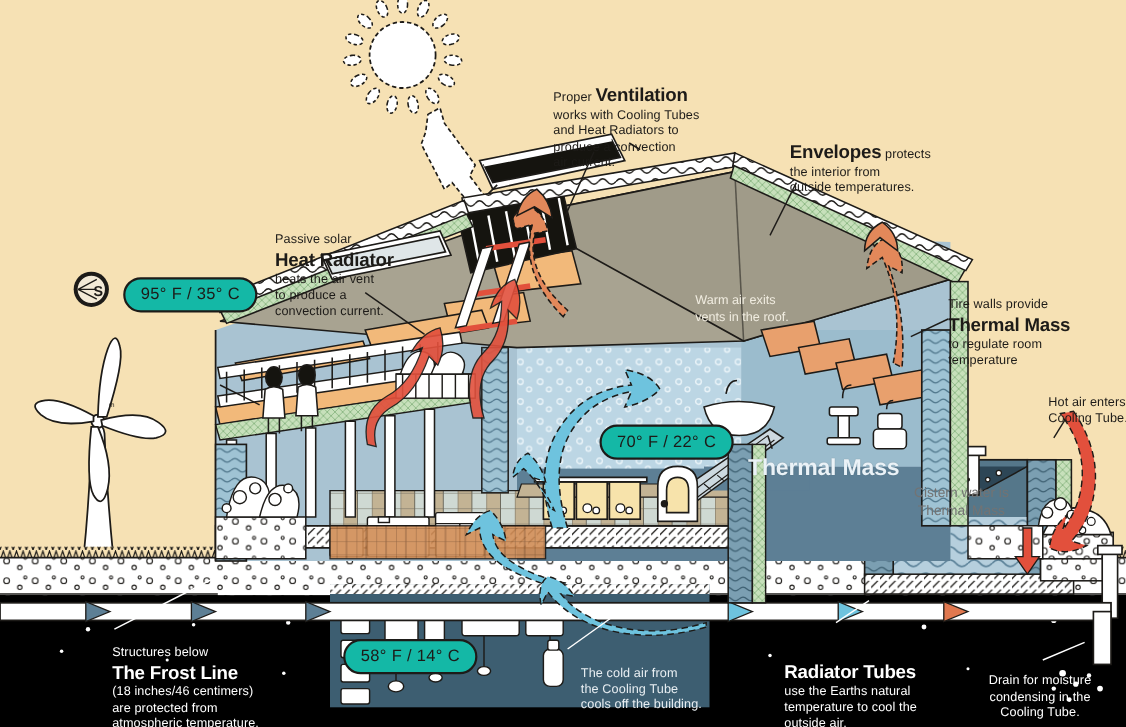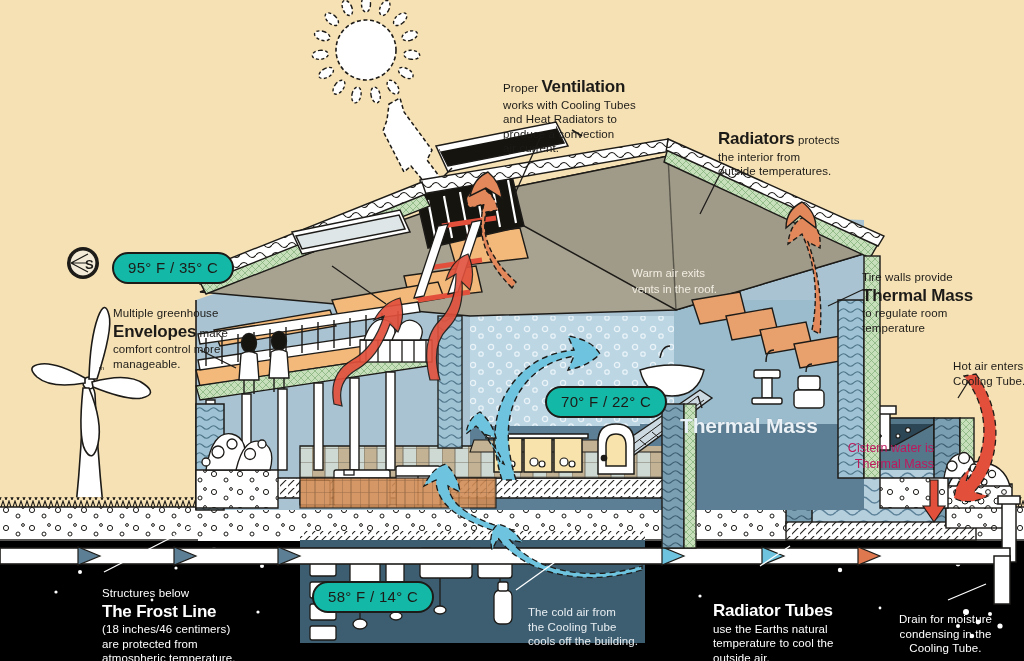--- a/index.html
+++ b/index.html
@@ -57,24 +57,24 @@
     position:absolute;
     color:#eaf2f7;
     font-size:21px;
     font-weight:700;
     letter-spacing:-.2px;
     white-space:nowrap;
     text-shadow:0 0 1px rgba(0,0,0,.25);
   }
   .cistern-label{
     position:absolute;
-    color:#be185d;
+    color:#737373;
     font-size:12.5px;
     line-height:1.3;
-    text-align:right;
+    text-align:center;
     white-space:pre-line;
   }
   .roof-label{
     position:absolute;
     color:#f0ece0;
     font-size:11.5px;
     line-height:1.35;
     white-space:pre-line;
     margin-top:24px;
   }
@@ -614,39 +614,40 @@
 
   <div class="callout" style="left:503px;top:62px;width:215px;">
     <span class="pre">Proper </span><span class="hd">Ventilation</span><span class="post">
 works with Cooling Tubes
 and Heat Radiators to
 produce a convection
 air current.</span>
   </div>
 
   <div class="callout" style="left:718px;top:114px;width:195px;">
-    <span class="hd">Radiators</span><span class="post"> protects
+    <span class="hd">Envelopes</span><span class="post"> protects
 the interior from
 outside temperatures.</span>
   </div>
 
+  <div class="callout" style="left:250px;top:197px;width:190px;">
+    <span class="pre">Passive solar
+</span><span class="hd">Heat Radiator</span><span class="post">
+heats the air vent
+to produce a
+convection current.</span>
+  </div>
 
   <div class="callout" style="left:862px;top:256px;width:160px;">
     <span class="pre">Tire walls provide
 </span><span class="hd">Thermal Mass</span><span class="post">
 to regulate room
 temperature</span>
   </div>
 
-  <div class="callout" style="left:113px;top:292px;width:190px;">
-    <span class="pre">Multiple greenhouse
-</span><span class="hd">Envelopes</span><span class="post"> make
-comfort control more
-manageable.</span>
-  </div>
 
   <div class="callout" style="left:953px;top:345px;width:110px;">
     <span class="post">Hot air enters
 Cooling Tube.</span>
   </div>
 
   <div class="callout onblack" style="left:102px;top:572px;width:240px;">
     <span class="pre">Structures below
 </span><span class="hd">The Frost Line</span><span class="post">
 (18 inches/46 centimers)

